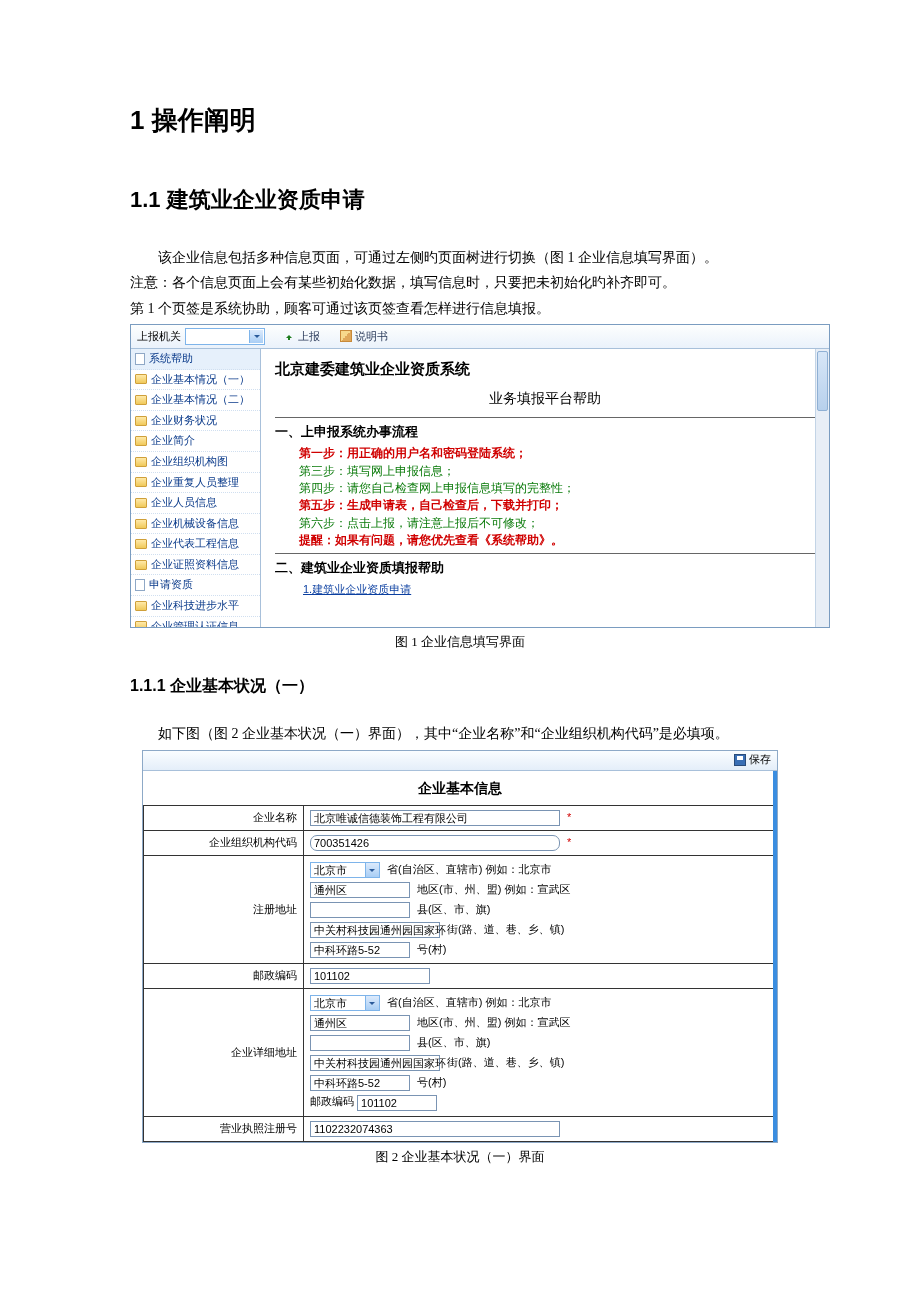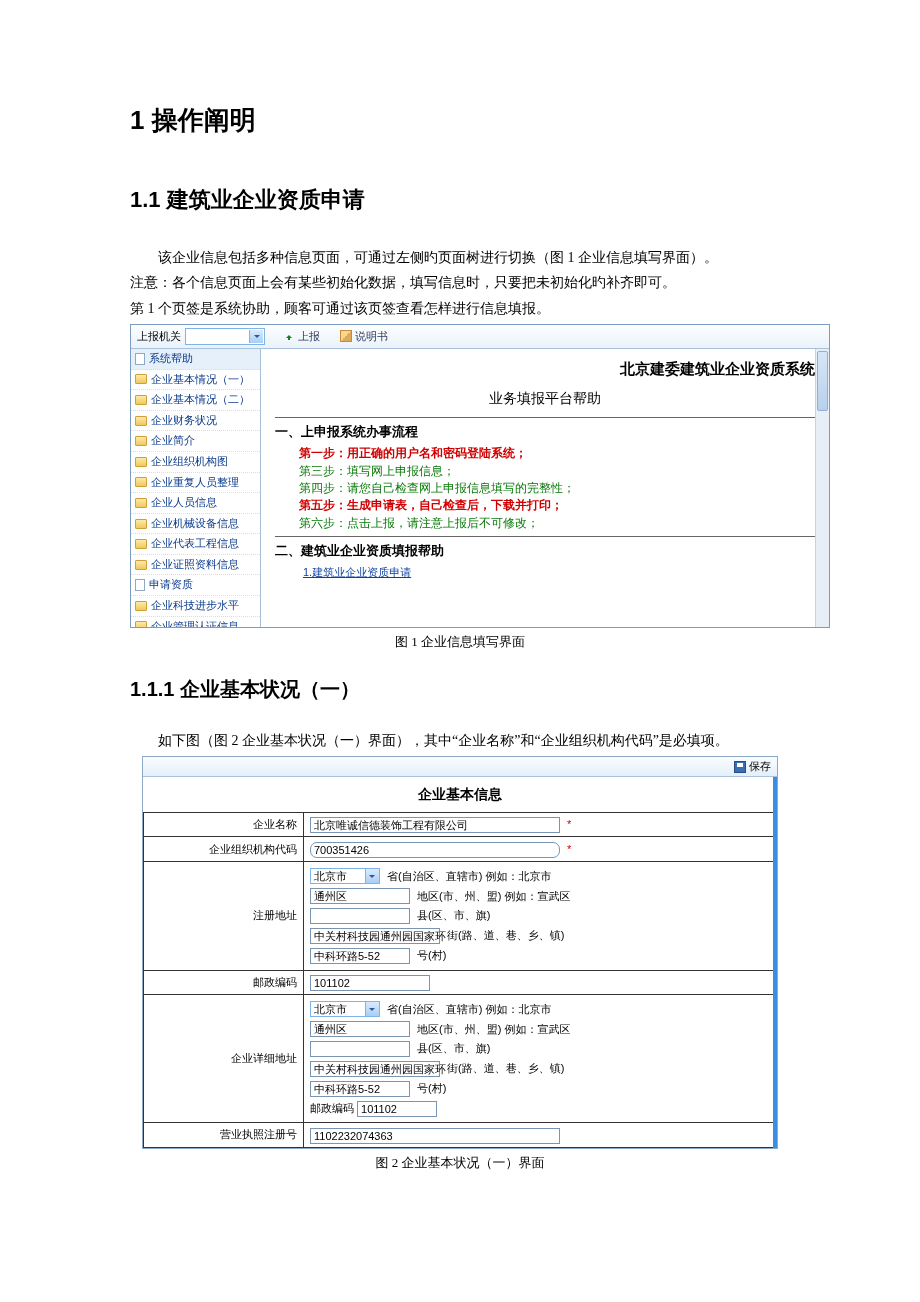--- a/index.html
+++ b/index.html
@@ -18,21 +18,21 @@
       font-family: "SimHei", "黑体", sans-serif;
       margin-bottom: 40px;
     }
     .h2 {
       font-size: 22px;
       font-weight: bold;
       font-family: "SimHei", "黑体", sans-serif;
       margin-bottom: 30px;
     }
     .h3 {
-      font-size: 20px;
+      font-size: 16px;
       font-weight: bold;
       font-family: "SimHei", "黑体", sans-serif;
       margin: 20px 0 25px 0;
     }
     .para {
       margin-bottom: 3px;
       font-size: 14px;
     }
     .indent { text-indent: 2em; }
     .caption {
@@ -128,21 +128,21 @@
     }
 
     .fig1-content {
       flex: 1;
       padding: 6px 14px;
       position: relative;
       overflow:hidden;
     }
     .fig1-scroll { position:absolute; right:0; top:0; bottom:0; width:14px; background:#e8eef6; border-left:1px solid #c3d4e6;}
     .fig1-scroll-thumb{ position:absolute; left:1px;right:1px;top:2px;height:60px;background:linear-gradient(#d7e6f7,#b7d0ec);border:1px solid #8fb0d4;border-radius:2px;}
-    .fig1-title1 { text-align:right; font-size:15px; font-weight:bold; margin:2px 0 6px;}
+    .fig1-title1 { text-align:left; font-size:15px; font-weight:bold; margin:2px 0 6px;}
     .fig1-title2 { text-align:center; font-size:14px; font-weight:normal; margin-bottom:8px;}
     .fig1-hr { border:none; border-top:1px solid #666; margin:4px 0;}
     .sec-head { font-weight:bold; font-size:13px; margin:4px 0 2px;}
     .step { font-size:12px; padding-left:24px; line-height:1.45;}
     .red { color:#d00000; font-weight:bold;}
     .green { color:#097a09;}
     .link-blue { color:#0b3fa0; text-decoration:underline; padding-left:28px; display:block; font-size:11px;}
 
     
     .fig2 {
@@ -271,20 +271,23 @@
       <div class="fig1-title2">业务填报平台帮助</div>
       <hr class="fig1-hr">
       <div class="sec-head">一、上申报系统办事流程</div>
       <div id="steps">
           <div class="step red">第一步：用正确的用户名和密码登陆系统；</div>
           <div class="step green">第三步：填写网上申报信息；</div>
           <div class="step green">第四步：请您自己检查网上申报信息填写的完整性；</div>
           <div class="step red">第五步：生成申请表，自己检查后，下载并打印；</div>
           <div class="step green">第六步：点击上报，请注意上报后不可修改；</div>
         </div>
+      <div class="step red">
+        <span>提醒：</span><span>如果有问题，请您优先查看《系统帮助》。</span>
+      </div>
       <hr class="fig1-hr">
       <div class="sec-head">二、建筑业企业资质填报帮助</div>
       <a class="link-blue">1.建筑业企业资质申请</a>
 
     </div>
   </div>
 </div>
 <div class="caption">图 1 企业信息填写界面</div>
 
 <div class="h3">1.1.1  企业基本状况（一）</div>

